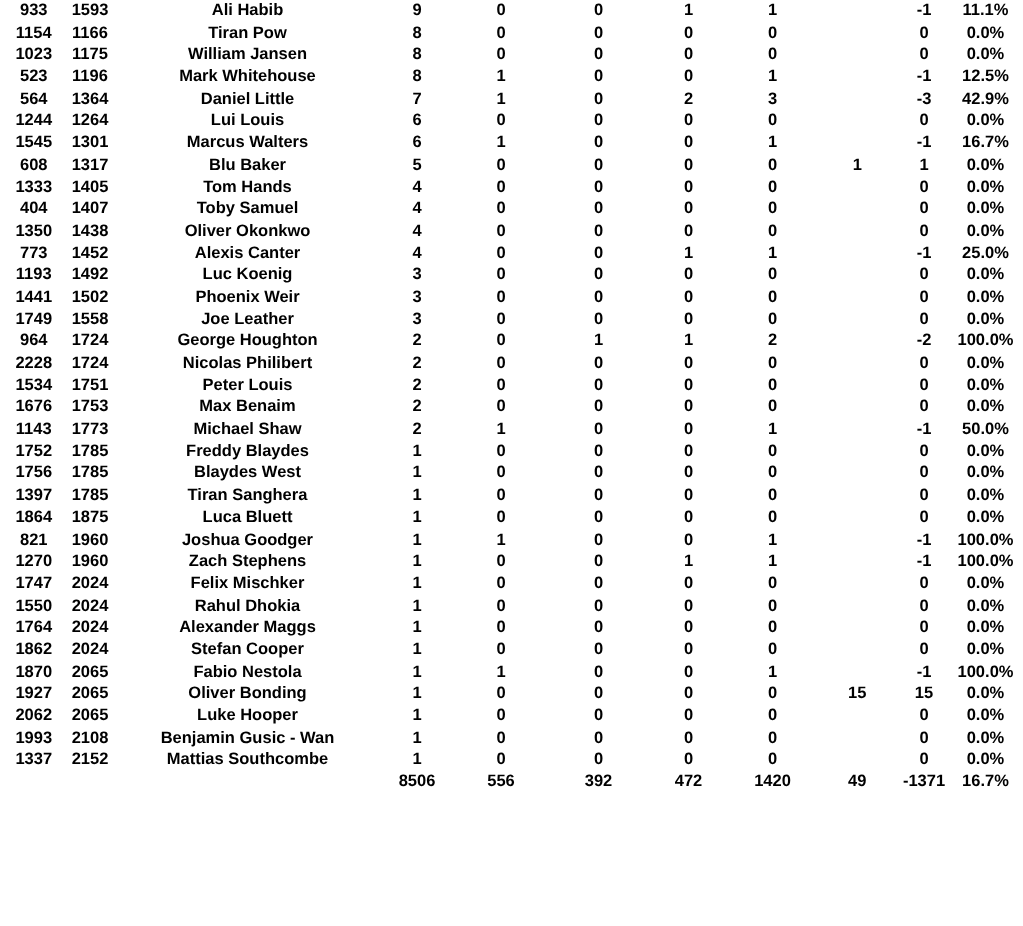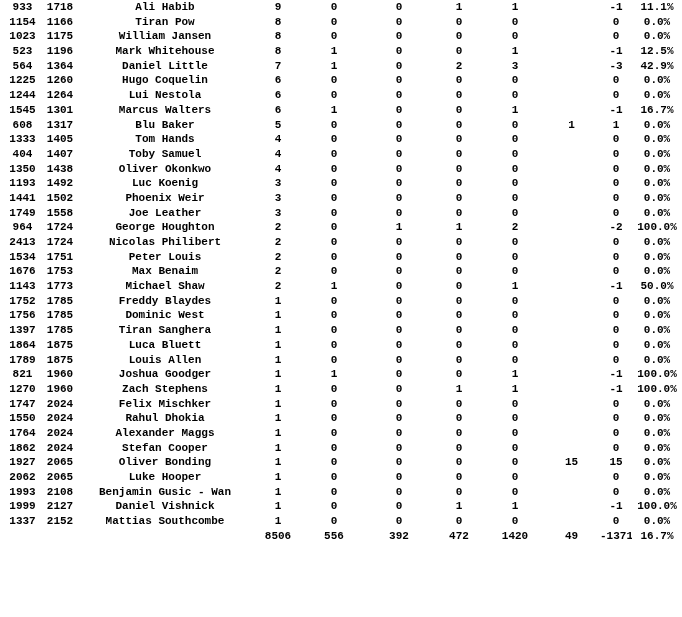--- a/index.html
+++ b/index.html
@@ -10,21 +10,20 @@
   body {
     width: 682px;
     height: 617px;
     overflow: hidden;
     font-family: "Liberation Sans", sans-serif;
   }
   table.stats {
     border-collapse: collapse;
     table-layout: fixed;
     width: 682px;
-    font-family: Liberation Mono, monospace;
   }
   table.stats tr {
     height: 14.69px;
   }
   table.stats td {
     padding: 0;
     margin: 0;
     font-size: 11px;
     font-weight: bold;
     color: #000000;
@@ -68,21 +67,21 @@
     <col class="c-v3">
     <col class="c-v4">
     <col class="c-v5">
     <col class="c-v6">
     <col class="c-net">
     <col class="c-pct">
   </colgroup>
   <tbody>
       <tr>
     <td>933</td>
-    <td>1718</td>
+    <td>1593</td>
     <td>Ali Habib</td>
     <td>9</td>
     <td>0</td>
     <td>0</td>
     <td>1</td>
     <td>1</td>
     <td></td>
     <td class="neg">-1</td>
     <td class="cell-pct">11.1%</td>
   </tr>
@@ -132,36 +131,23 @@
     <td>7</td>
     <td>1</td>
     <td>0</td>
     <td>2</td>
     <td>3</td>
     <td></td>
     <td class="neg">-3</td>
     <td class="cell-pct">42.9%</td>
   </tr>
       <tr>
-    <td>1225</td>
-    <td>1260</td>
-    <td>Hugo Coquelin</td>
-    <td>6</td>
-    <td>0</td>
-    <td>0</td>
-    <td>0</td>
-    <td>0</td>
-    <td></td>
-    <td>0</td>
-    <td class="cell-pct">0.0%</td>
-  </tr>
-      <tr>
     <td>1244</td>
     <td>1264</td>
-    <td>Lui Nestola</td>
+    <td>Lui Louis</td>
     <td>6</td>
     <td>0</td>
     <td>0</td>
     <td>0</td>
     <td>0</td>
     <td></td>
     <td>0</td>
     <td class="cell-pct">0.0%</td>
   </tr>
       <tr>
@@ -223,20 +209,33 @@
     <td>4</td>
     <td>0</td>
     <td>0</td>
     <td>0</td>
     <td>0</td>
     <td></td>
     <td>0</td>
     <td class="cell-pct">0.0%</td>
   </tr>
       <tr>
+    <td>773</td>
+    <td>1452</td>
+    <td>Alexis Canter</td>
+    <td>4</td>
+    <td>0</td>
+    <td>0</td>
+    <td>1</td>
+    <td>1</td>
+    <td></td>
+    <td class="neg">-1</td>
+    <td class="cell-pct">25.0%</td>
+  </tr>
+      <tr>
     <td>1193</td>
     <td>1492</td>
     <td>Luc Koenig</td>
     <td>3</td>
     <td>0</td>
     <td>0</td>
     <td>0</td>
     <td>0</td>
     <td></td>
     <td>0</td>
@@ -275,21 +274,21 @@
     <td>2</td>
     <td>0</td>
     <td>1</td>
     <td>1</td>
     <td>2</td>
     <td></td>
     <td class="neg">-2</td>
     <td class="cell-pct">100.0%</td>
   </tr>
       <tr>
-    <td>2413</td>
+    <td>2228</td>
     <td>1724</td>
     <td>Nicolas Philibert</td>
     <td>2</td>
     <td>0</td>
     <td>0</td>
     <td>0</td>
     <td>0</td>
     <td></td>
     <td>0</td>
     <td class="cell-pct">0.0%</td>
@@ -342,21 +341,21 @@
     <td>0</td>
     <td>0</td>
     <td>0</td>
     <td></td>
     <td>0</td>
     <td class="cell-pct">0.0%</td>
   </tr>
       <tr>
     <td>1756</td>
     <td>1785</td>
-    <td>Dominic West</td>
+    <td>Blaydes West</td>
     <td>1</td>
     <td>0</td>
     <td>0</td>
     <td>0</td>
     <td>0</td>
     <td></td>
     <td>0</td>
     <td class="cell-pct">0.0%</td>
   </tr>
       <tr>
@@ -379,33 +378,20 @@
     <td>1</td>
     <td>0</td>
     <td>0</td>
     <td>0</td>
     <td>0</td>
     <td></td>
     <td>0</td>
     <td class="cell-pct">0.0%</td>
   </tr>
       <tr>
-    <td>1789</td>
-    <td>1875</td>
-    <td>Louis Allen</td>
-    <td>1</td>
-    <td>0</td>
-    <td>0</td>
-    <td>0</td>
-    <td>0</td>
-    <td></td>
-    <td>0</td>
-    <td class="cell-pct">0.0%</td>
-  </tr>
-      <tr>
     <td>821</td>
     <td>1960</td>
     <td>Joshua Goodger</td>
     <td>1</td>
     <td>1</td>
     <td>0</td>
     <td>0</td>
     <td>1</td>
     <td></td>
     <td class="neg">-1</td>
@@ -470,20 +456,33 @@
     <td>1</td>
     <td>0</td>
     <td>0</td>
     <td>0</td>
     <td>0</td>
     <td></td>
     <td>0</td>
     <td class="cell-pct">0.0%</td>
   </tr>
       <tr>
+    <td>1870</td>
+    <td>2065</td>
+    <td>Fabio Nestola</td>
+    <td>1</td>
+    <td>1</td>
+    <td>0</td>
+    <td>0</td>
+    <td>1</td>
+    <td></td>
+    <td class="neg">-1</td>
+    <td class="cell-pct">100.0%</td>
+  </tr>
+      <tr>
     <td>1927</td>
     <td>2065</td>
     <td>Oliver Bonding</td>
     <td>1</td>
     <td>0</td>
     <td>0</td>
     <td>0</td>
     <td>0</td>
     <td>15</td>
     <td>15</td>
@@ -507,33 +506,20 @@
     <td>2108</td>
     <td>Benjamin Gusic - Wan</td>
     <td>1</td>
     <td>0</td>
     <td>0</td>
     <td>0</td>
     <td>0</td>
     <td></td>
     <td>0</td>
     <td class="cell-pct">0.0%</td>
-  </tr>
-      <tr>
-    <td>1999</td>
-    <td>2127</td>
-    <td>Daniel Vishnick</td>
-    <td>1</td>
-    <td>0</td>
-    <td>0</td>
-    <td>1</td>
-    <td>1</td>
-    <td></td>
-    <td class="neg">-1</td>
-    <td class="cell-pct">100.0%</td>
   </tr>
       <tr>
     <td>1337</td>
     <td>2152</td>
     <td>Mattias Southcombe</td>
     <td>1</td>
     <td>0</td>
     <td>0</td>
     <td>0</td>
     <td>0</td>

